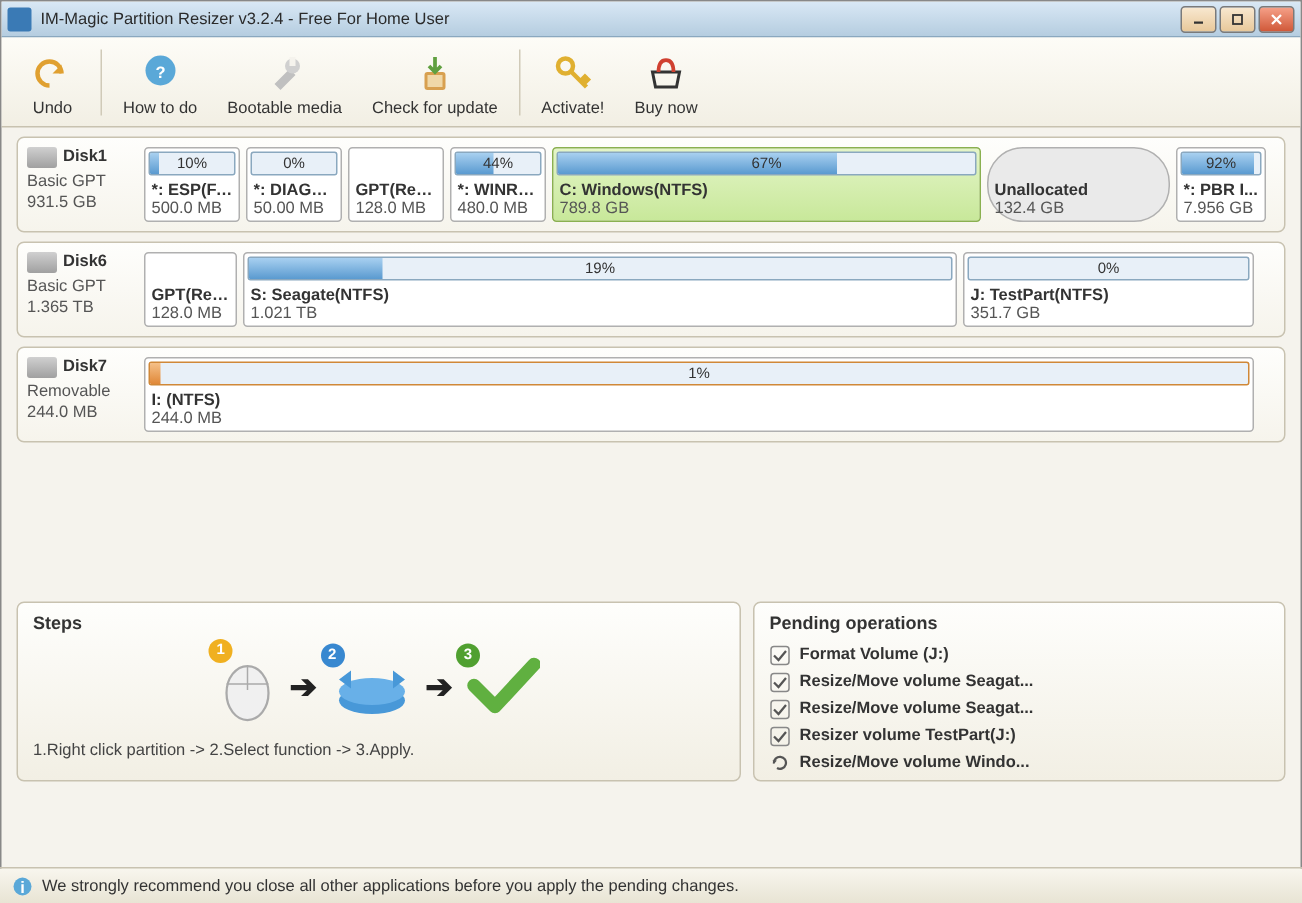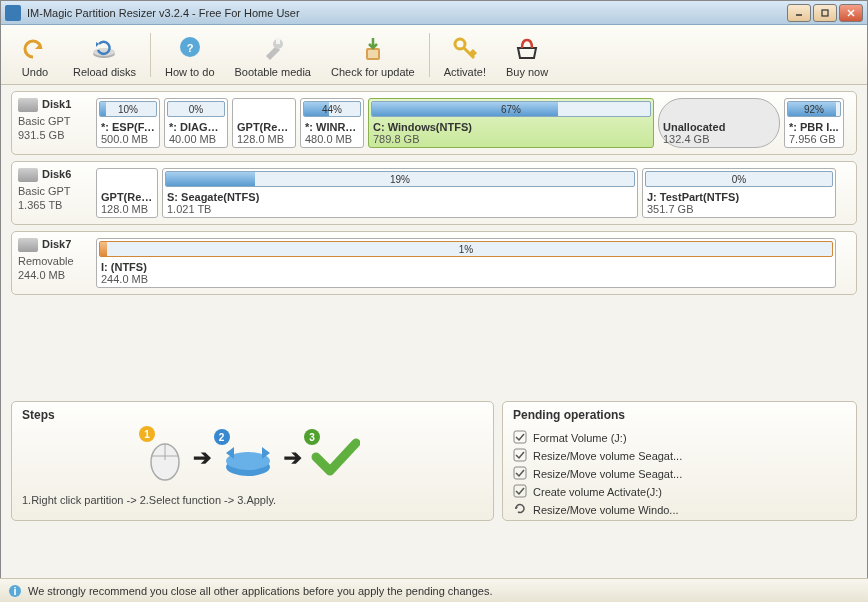--- a/index.html
+++ b/index.html
@@ -45,21 +45,21 @@
 .pending-panel { flex: 1.3; }
 .apply-panel { width: 150px; display: flex; align-items: center; justify-content: center; cursor: pointer; }
 .panel-title { font-weight: bold; color: #333; margin-bottom: 6px; font-size: 12px; }
 .steps-imgs { display: flex; align-items: center; justify-content: center; gap: 8px; height: 60px; }
 .step-badge { width: 16px; height: 16px; border-radius: 50%; color: #fff; font-weight: bold; display: flex; align-items: center; justify-content: center; font-size: 10px; }
 .step-wrap { position: relative; }
 .step-wrap .step-badge { position: absolute; top: -6px; left: -6px; }
 .arrow { font-size: 22px; font-weight: bold; color: #222; }
 .steps-text { color: #444; font-weight: normal; margin-top: 6px; }
 .pending-list { overflow: hidden; }
-.pending-item { display: flex; align-items: flex-end; gap: 6px; padding: 2px 0; color: #333; white-space: nowrap; overflow: hidden; text-overflow: ellipsis; }
+.pending-item { display: flex; align-items: flex-start; gap: 6px; padding: 2px 0; color: #333; white-space: nowrap; overflow: hidden; text-overflow: ellipsis; font-weight: bold; }
 .pending-item svg { flex-shrink: 0; }
 .apply-content { display: flex; align-items: center; gap: 8px; }
 .apply-label { color: #333; }
 
 .statusbar { height: 24px; background: linear-gradient(#f8f6ee, #e8e4d4); border-top: 1px solid #c8c2b0; display: flex; align-items: center; padding: 0 8px; gap: 6px; color: #333; position: absolute; bottom: 0; left: 0; right: 0; }
 </style>
 </head>
 <body>
 
 <div class="titlebar">
@@ -88,31 +88,20 @@
 <div class="toolbar">
   <div class="toolbar-btn">
     <div class="ticon">
         <svg width="28" height="28" viewBox="0 0 28 28">
           <path d="M20 14 A8 8 0 1 0 12 22" fill="none" stroke="#e0a030" stroke-width="3"></path>
           <path d="M20 8 L20 14 L14 14 Z" fill="#e0a030"></path>
         </svg>
       </div>
     <span class="tlabel">Undo</span>
   </div>
-  <div class="toolbar-btn">
-    <div class="ticon">
-        <svg width="30" height="30" viewBox="0 0 30 30">
-          <ellipse cx="15" cy="20" rx="11" ry="4" fill="#b0b0b0"></ellipse>
-          <ellipse cx="15" cy="18" rx="11" ry="4" fill="#d8d8d8"></ellipse>
-          <path d="M10 10 A6 6 0 1 1 9 16" fill="none" stroke="#4080c0" stroke-width="2.5"></path>
-          <path d="M7 8 L10 10 L7 13 Z" fill="#4080c0"></path>
-        </svg>
-      </div>
-    <span class="tlabel">Reload disks</span>
-  </div>
   <div class="toolbar-sep"></div>
   <div class="toolbar-btn">
     <div class="ticon">
         <svg width="30" height="30" viewBox="0 0 30 30">
           <circle cx="15" cy="13" r="10" fill="#5aa8d8"></circle>
           <text x="15" y="18" text-anchor="middle" fill="#fff" font-size="14" font-weight="bold">?</text>
         </svg>
       </div>
     <span class="tlabel">How to do</span>
   </div>
@@ -175,21 +164,21 @@
             <div class="part-size">500.0 MB</div>
           </div>
         </div>
         <div class="partition" style="width: 64px;">
           <div class="usage-bar ">
             <div class="usage-fill" style="width:0%"></div>
             <div class="usage-pct">0%</div>
           </div>
           <div class="part-info">
             <div class="part-label">*: DIAGS...</div>
-            <div class="part-size">40.00 MB</div>
+            <div class="part-size">50.00 MB</div>
           </div>
         </div>
         <div class="partition" style="width: 64px;">
           <div style="height:20px"></div>
           <div class="part-info">
             <div class="part-label">GPT(Res...</div>
             <div class="part-size">128.0 MB</div>
           </div>
         </div>
         <div class="partition" style="width: 64px;">
@@ -344,21 +333,21 @@
             <rect x="1" y="1" width="12" height="12" rx="2" fill="none" stroke="#888"></rect>
             <path d="M3 7 L6 10 L11 4" fill="none" stroke="#555" stroke-width="1.5"></path>
           </svg>
           <span>Resize/Move volume Seagat...</span>
         </div>
         <div class="pending-item">
           <svg width="14" height="14" viewBox="0 0 14 14">
             <rect x="1" y="1" width="12" height="12" rx="2" fill="none" stroke="#888"></rect>
             <path d="M3 7 L6 10 L11 4" fill="none" stroke="#555" stroke-width="1.5"></path>
           </svg>
-          <span>Create volume Activate(J:)</span>
+          <span>Resizer volume TestPart(J:)</span>
         </div>
         <div class="pending-item">
           <svg width="14" height="14" viewBox="0 0 14 14">
             <path d="M3 7 A4 4 0 1 1 5 10" fill="none" stroke="#555" stroke-width="1.5"></path>
             <path d="M2 5 L3 7 L5 5 Z" fill="#555"></path>
           </svg>
           <span>Resize/Move volume Windo...</span>
         </div>
       </div>
   </div>

